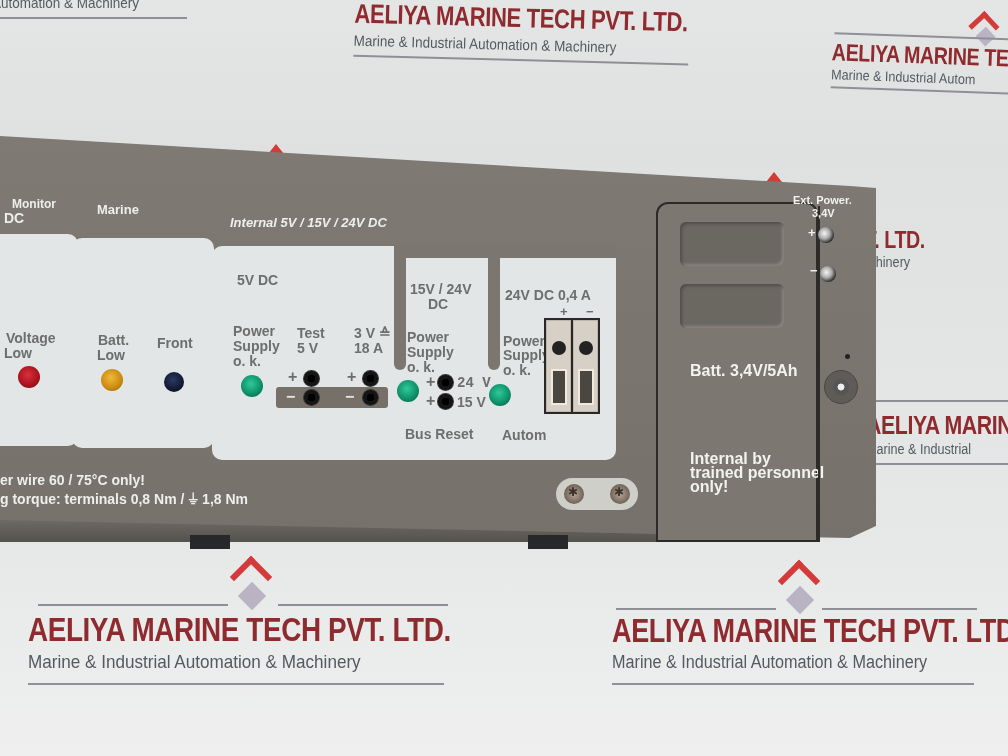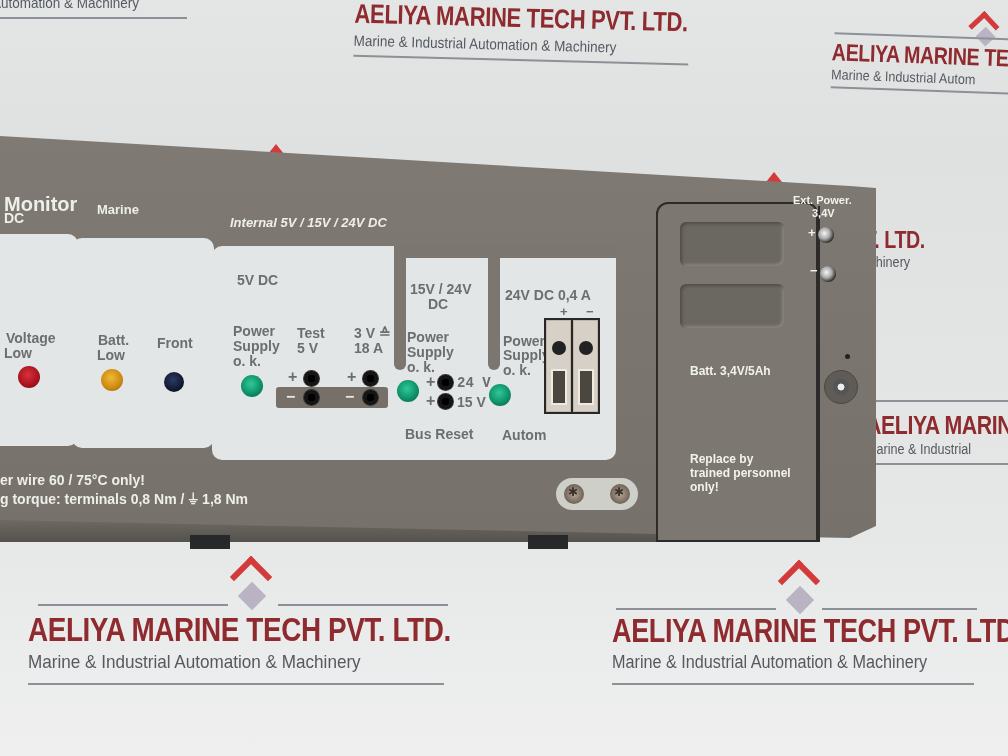--- a/index.html
+++ b/index.html
@@ -46,21 +46,21 @@
   .conn-hole { position: absolute; left: 5px; top: 20px; width: 14px; height: 14px; border-radius: 50%; background: #222; }
   .conn-slot { position: absolute; left: 4px; top: 48px; width: 16px; height: 36px; background: #4a4640; border: 2px solid #efe9df; }
 
   .bracket { position: absolute; left: 556px; top: 478px; width: 82px; height: 32px; border-radius: 16px; background: #cfcfc9; }
   .screw { position: absolute; top: 6px; width: 20px; height: 20px; border-radius: 50%; background: radial-gradient(circle, #b8a89a 0%, #7a6c60 60%, #4a4038 100%); }
   .screw::after { content: "✱"; position: absolute; left: 4px; top: 1px; font-size: 12px; color: #3b322a; }
 
   
   .batt-door { position: absolute; left: 656px; top: 202px; width: 162px; height: 340px; border: 2px solid #2d2b29; border-radius: 12px 12px 0 0; background: #7c7770; }
   .batt-slot { position: absolute; left: 22px; width: 104px; height: 44px; border-radius: 6px; background: #6b6761; box-shadow: inset 2px 2px 3px #524e49, inset -2px -2px 3px #8a8680; }
-  .batt-text { position: absolute; color: #f2f2ee; font-weight: 700; font-size: 12px; line-height: 14px; white-space: nowrap; }
+  .batt-text { position: absolute; color: #f2f2ee; font-weight: 700; font-size: 16px; line-height: 14px; white-space: nowrap; }
   .ext-jack { position: absolute; width: 16px; height: 16px; border-radius: 50%; background: radial-gradient(circle at 40% 40%, #f5f5f5 0%, #aaa 40%, #222 75%); }
   .grommet { position: absolute; left: 824px; top: 370px; width: 34px; height: 34px; border-radius: 50%; background: radial-gradient(circle, #eee 0 15%, #555 16% 35%, #5f5b56 36% 100%); border: 1px solid #4a4642; }
 </style>
 </head>
 <body>
 
 <div class="wm" style="left:-8px; top:-6px;">
   <div class="sub" style="font-size:15px;">Automation &amp; Machinery</div>
   <div class="rule" style="width:195px; margin-top:6px;"></div>
 </div>
@@ -116,21 +116,21 @@
 </div>
 
 <div style="position:absolute; left:268px; top:144px; width:0; height:0; border-left:8px solid transparent; border-right:8px solid transparent; border-bottom:10px solid #d43a3a;"></div>
 <div style="position:absolute; left:766px; top:172px; width:0; height:0; border-left:8px solid transparent; border-right:8px solid transparent; border-bottom:10px solid #d43a3a;"></div>
 
 <div class="panel-bottom"></div>
 <div class="foot" style="left:190px;"></div>
 <div class="foot" style="left:528px;"></div>
 <div class="panel"></div>
 
-<div class="lbl" style="left:4px; top:197px; font-size:20px;">Monitor</div>
+<div class="lbl" style="left:12px; top:197px; font-size:12px;">Monitor</div>
 <div class="lbl" style="left:4px; top:211px; font-size:14px;">DC</div>
 <div class="lbl" style="left:97px; top:202px;">Marine</div>
 <div class="lbl" style="left:230px; top:215px;font-style:italic;">Internal 5V / 15V / 24V DC</div>
 
 <div class="card" style="left:-10px; top:234px; width:88px; height:212px;"></div>
 <div class="ctext" style="left:6px; top:331px;">Voltage</div>
 <div class="ctext" style="left:4px; top:346px;">Low</div>
 <div class="led led-red" style="left:18px; top:366px;"></div>
 
 <div class="card" style="left:72px; top:238px; width:142px; height:210px;"></div>
@@ -207,21 +207,21 @@
 
 <div class="bracket">
   <div class="screw" style="left:8px;"></div>
   <div class="screw" style="left:54px;"></div>
 </div>
 
 <div class="batt-door">
   <div class="batt-slot" style="top:18px;"></div>
   <div class="batt-slot" style="top:80px;"></div>
   <div class="batt-text" style="left:32px; top:160px;">Batt. 3,4V/5Ah</div>
-  <div class="batt-text" style="left:32px; top:248px;">Replace by</div>
+  <div class="batt-text" style="left:32px; top:248px;">Internal by</div>
   <div class="batt-text" style="left:32px; top:262px;">trained personnel</div>
   <div class="batt-text" style="left:32px; top:276px;">only!</div>
 </div>
 <div style="position:absolute; left:818px; top:206px; width:2px; height:336px; background:#2d2b29;"></div>
 
 <div class="batt-text" style="left:793px; top:193px; font-size:11px;">Ext. Power.</div>
 <div class="batt-text" style="left:812px; top:206px; font-size:11px;">3,4V</div>
 <div class="batt-text" style="left:808px; top:226px; font-size:13px;">+</div>
 <div class="ext-jack" style="left:818px; top:227px;"></div>
 <div class="batt-text" style="left:810px; top:264px; font-size:13px;">−</div>

